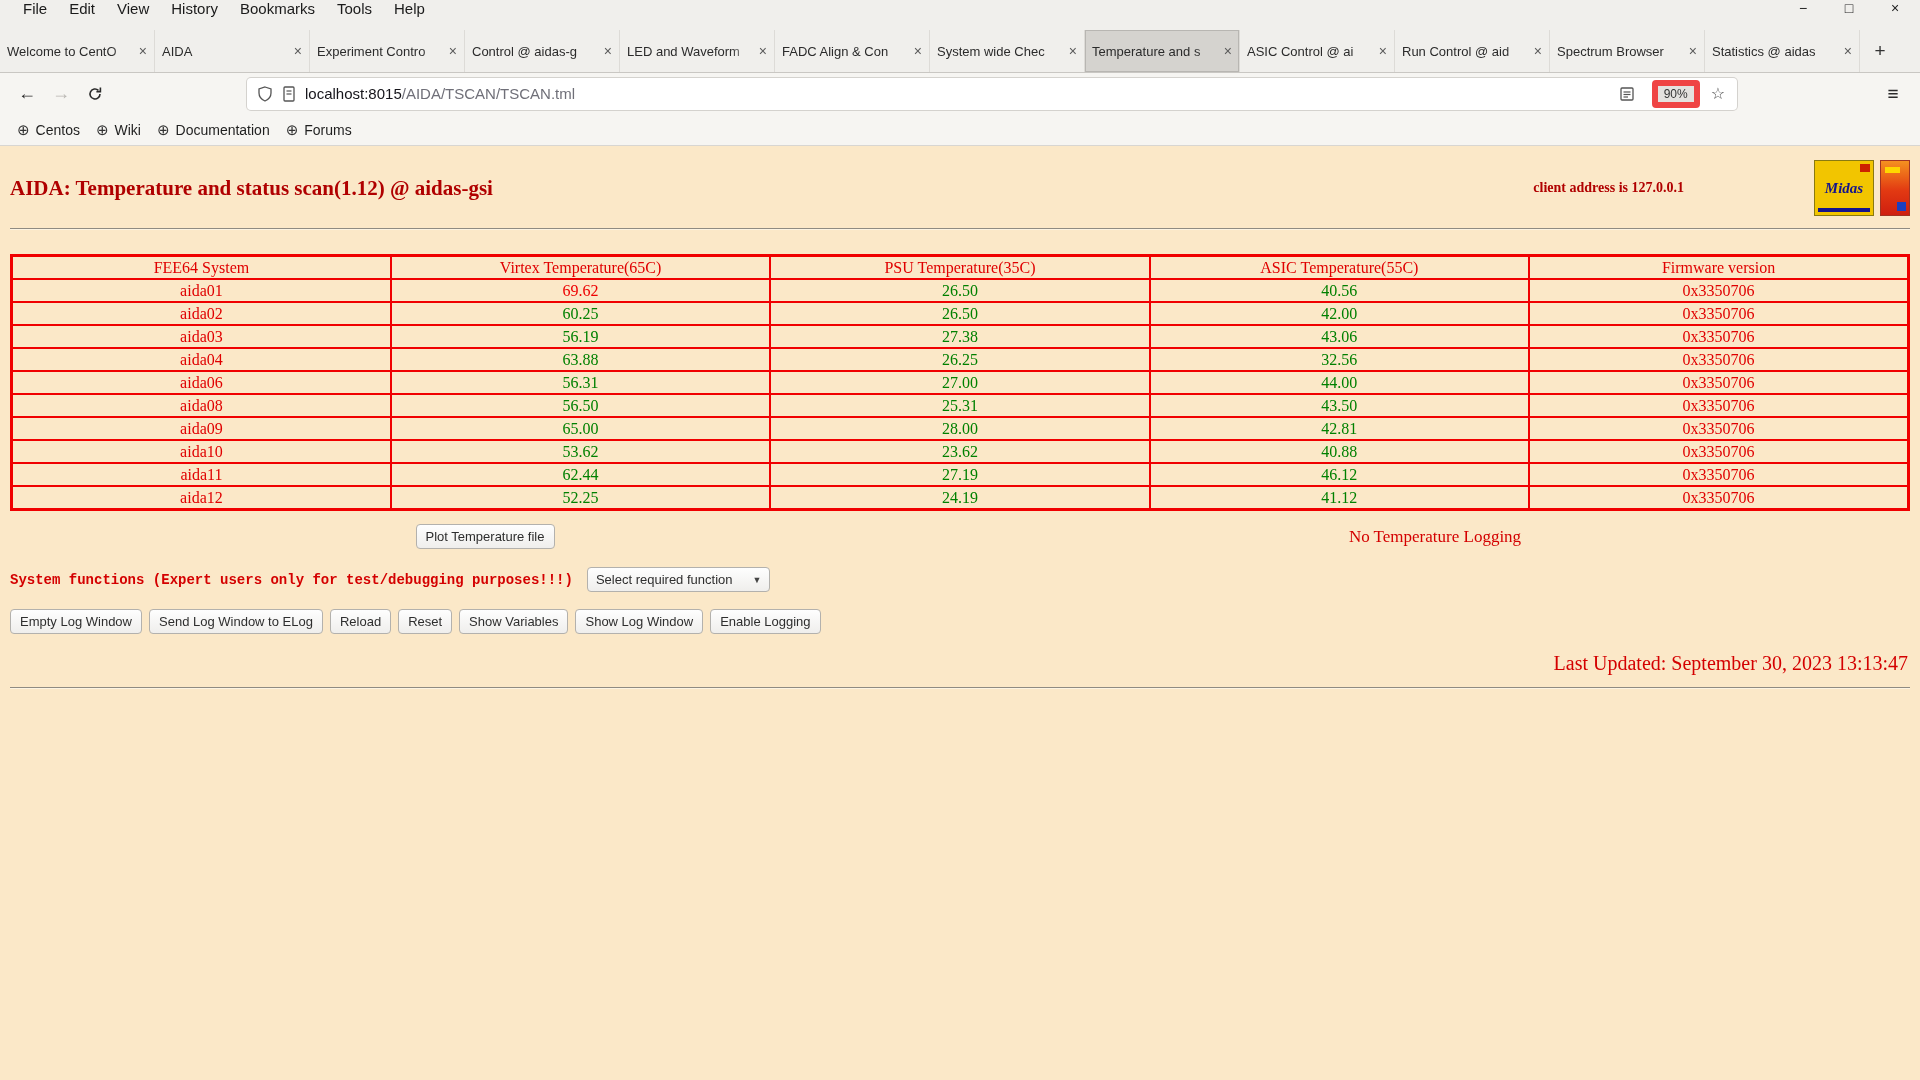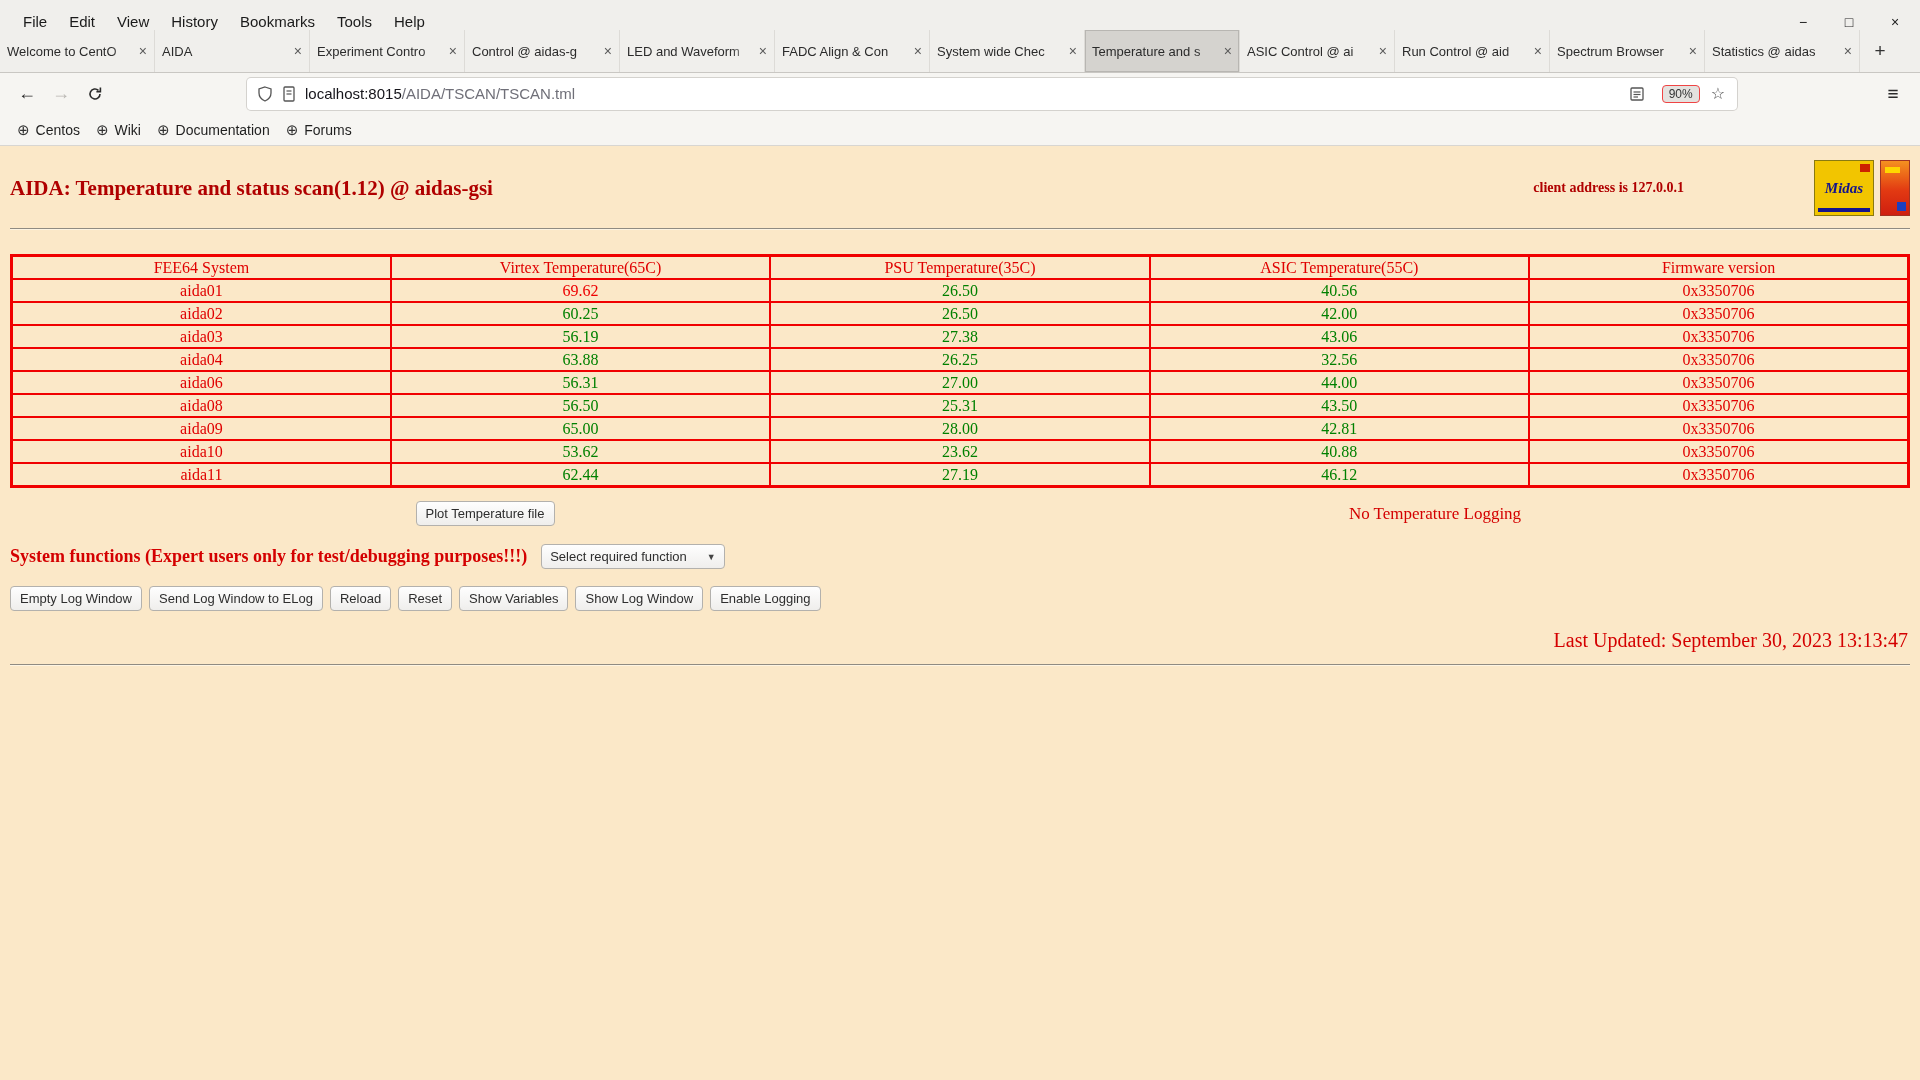--- a/index.html
+++ b/index.html
@@ -1,41 +1,41 @@
 <!DOCTYPE html>
 <html><head>
 <meta charset="utf-8">
 <style>
   * { margin:0; padding:0; box-sizing:border-box; }
   html,body { width:1920px; height:1080px; }
   body { font-family:"Liberation Sans", sans-serif; background:#fbe8c8; overflow:hidden; }
 
   
-  .menubar { height:30px; background:#f0efec; display:flex; align-items:flex-end; padding-left:12px; font-size:15px; color:#1a1a1a; }
+  .menubar { height:30px; background:#f0efec; display:flex; align-items:flex-start; padding-left:12px; font-size:15px; color:#1a1a1a; }
   .menu-item { padding:0 11px; cursor:default; }
   .win-controls { margin-left:auto; display:flex; align-items:center; gap:28px; padding-right:16px; font-size:14px; color:#222; }
   .win-btn { width:18px; text-align:center; }
 
   .tabbar { height:43px; background:#f0efec; display:flex; align-items:stretch; border-bottom:1px solid #c9c7c3; }
   .tab { width:155px; display:flex; align-items:center; padding:0 7px; font-size:13px; color:#2b2b2b; border-right:1px solid #dddbd7; }
   .tab.active { background:#d5d3cf; box-shadow:inset 0 0 0 1px #b8b6b2; }
   .tab-label { flex:1; overflow:hidden; white-space:nowrap;
     -webkit-mask-image:linear-gradient(90deg,#000 80%,transparent 98%);
     mask-image:linear-gradient(90deg,#000 80%,transparent 98%); }
   .tab-close { font-size:14px; color:#5a5a5a; margin-left:2px; }
   .new-tab { width:40px; display:flex; align-items:center; justify-content:center; font-size:19px; color:#333; }
 
   .navbar { height:41px; background:#f6f5f2; display:flex; align-items:center; padding:0 10px; }
   .nav-btn { width:34px; height:32px; display:flex; align-items:center; justify-content:center; font-size:18px; color:#2b2b2b; border-radius:4px; }
   .nav-btn.disabled { color:#b9b7b3; }
   .urlbar { margin-left:135px; width:1490px; height:32px; background:#ffffff; border-radius:4px; display:flex; align-items:center; padding:0 10px; box-shadow:0 0 0 1px #d4d2ce; }
   .url-icon { display:flex; align-items:center; margin-right:9px; }
   .url-text { font-size:15px; color:#15141a; flex:1; white-space:nowrap; overflow:hidden; }
   .url-path { color:#6f6f78; }
-  .zoom-pill { font-size:12px; color:#333; background:#e4e2df; border:1px solid #ef4444; border-radius:4px; padding:1px 6px; margin:0 9px; }
+  .zoom-pill { font-size:12px; color:#333; background:#e4e2df; border:6px solid #ef4444; border-radius:4px; padding:1px 6px; margin:0 9px; }
   .star-btn { font-size:16px; color:#4a4a4a; padding:0 2px; }
   .menu-btn { margin-left:auto; width:34px; height:32px; display:flex; align-items:center; justify-content:center; font-size:19px; color:#2b2b2b; }
 
   .bookmarksbar { height:32px; background:#f6f5f2; display:flex; align-items:center; padding:0 12px; font-size:14px; color:#1f1f1f; border-bottom:1px solid #d8d6d2; }
   .bookmark { display:flex; align-items:center; gap:6px; padding:0 11px 0 5px; }
   .globe-icon { font-size:15px; color:#333; }
 
   
   .page { background:#fbe8c8; height:934px; padding:0 10px; font-family:"Liberation Serif", serif; }
   .page-header { display:flex; align-items:center; padding-top:14px; }
@@ -61,21 +61,21 @@
   .c-val[data-state="alarm"] { color:#ee0000; }
 
   .below-table { display:flex; align-items:center; margin-top:13px; }
   .below-cell { width:50%; display:flex; justify-content:center; }
   .status-text { color:#d40000; font-size:17px; }
 
   .btn { font-family:"Liberation Sans", sans-serif; font-size:13px; color:#2e2e2e;
          background:linear-gradient(#fefefe,#efeeec); border:1px solid #b3b1ad; border-radius:4px; padding:4px 9px; }
 
   .sysfunc-row { display:flex; align-items:center; gap:14px; margin-top:18px; }
-  .sysfunc-label { color:#d40000; font-size:18px; font-weight:bold; }
+  .sysfunc-label { color:#d40000; font-size:14px; font-weight:bold;font-family:Liberation Mono, monospace; }
   .func-select { display:flex; align-items:center; gap:20px; font-family:"Liberation Sans", sans-serif; font-size:13px; color:#2e2e2e;
                  background:linear-gradient(#fefefe,#efeeec); border:1px solid #b3b1ad; border-radius:4px; padding:4px 8px; }
   .select-arrow { font-size:9px; color:#444; }
 
   .actions-row { display:flex; gap:7px; margin-top:17px; }
   .last-updated { text-align:right; color:#d40000; font-size:20px; margin-top:18px; padding-right:2px; }
 </style>
 </head>
 <body>
 
@@ -284,20 +284,27 @@
         <td class="c-val" data-state="ok">40.88</td>
         <td class="c-fw">0x3350706</td>
       </tr>
       <tr>
         <td class="c-sys">aida11</td>
         <td class="c-val" data-state="ok">62.44</td>
         <td class="c-val" data-state="ok">27.19</td>
         <td class="c-val" data-state="ok">46.12</td>
         <td class="c-fw">0x3350706</td>
       </tr>
+      <tr>
+        <td class="c-sys">aida12</td>
+        <td class="c-val" data-state="ok">52.25</td>
+        <td class="c-val" data-state="ok">24.19</td>
+        <td class="c-val" data-state="ok">41.12</td>
+        <td class="c-fw">0x3350706</td>
+      </tr>
     </tbody>
   </table>
 
   <div class="below-table">
     <div class="below-cell">
       <button class="btn">Plot Temperature file</button>
     </div>
     <div class="below-cell">
       <span class="status-text">No Temperature Logging</span>
     </div>

